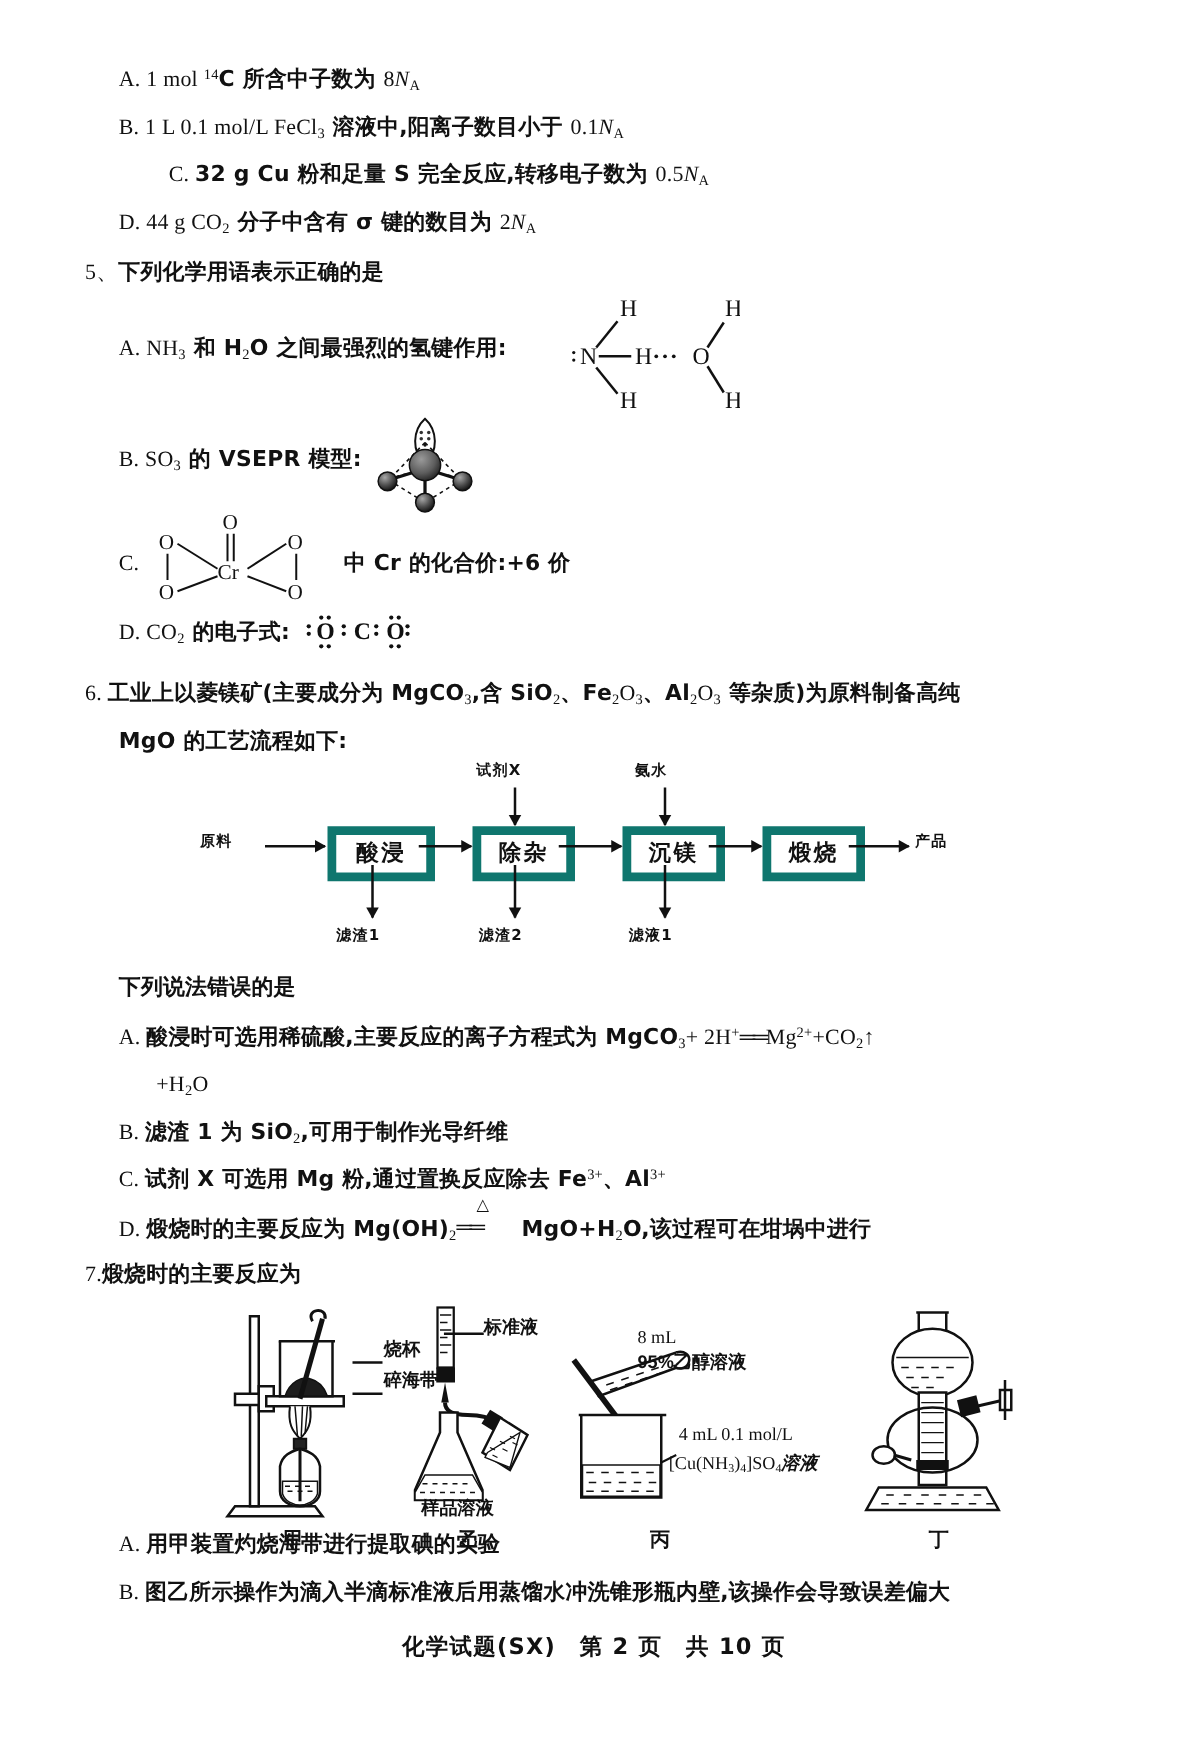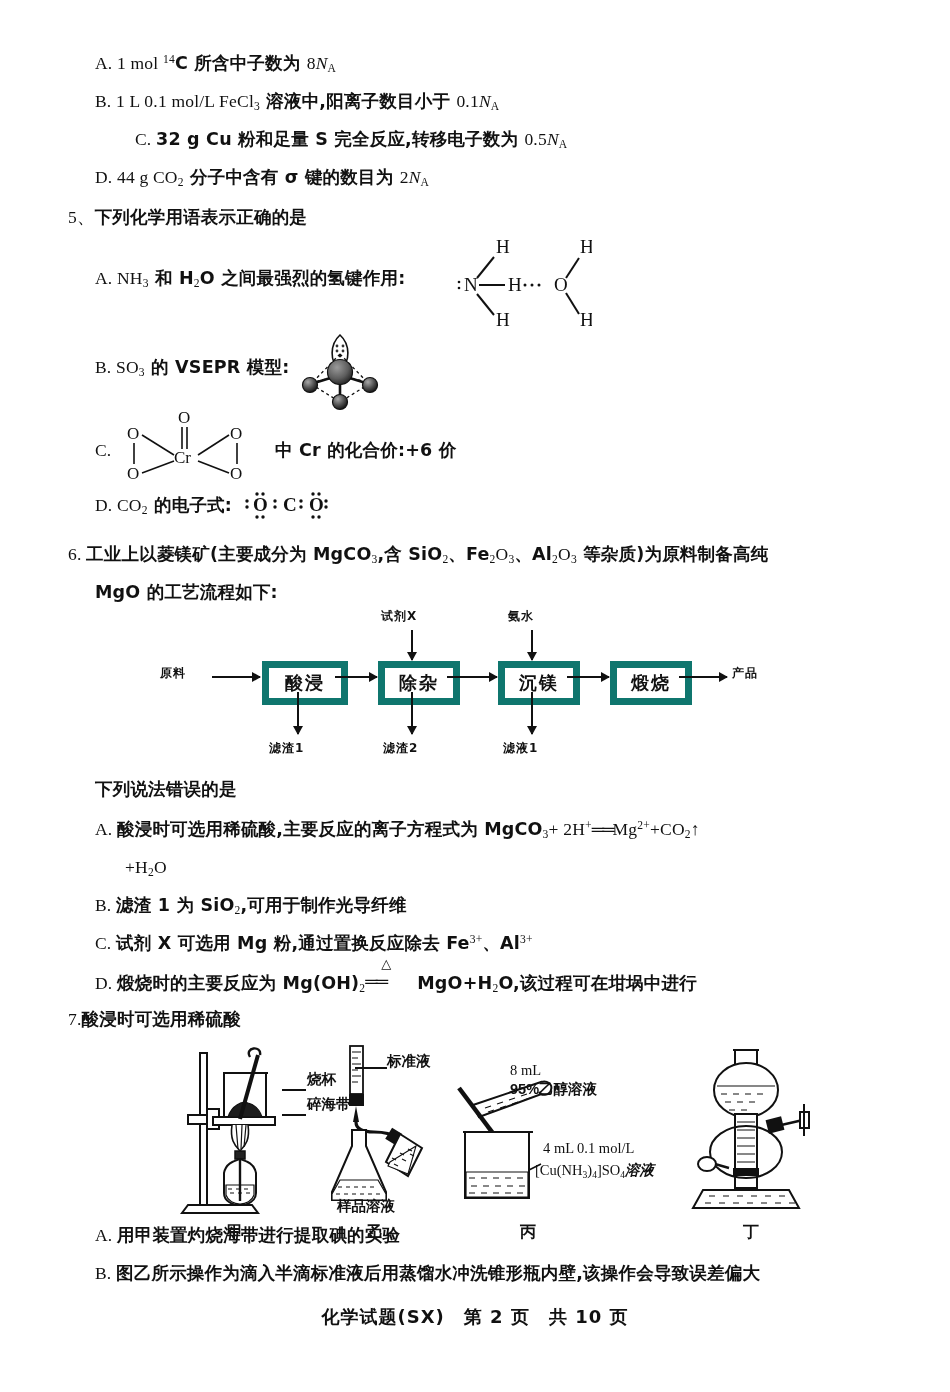--- a/index.html
+++ b/index.html
@@ -333,21 +333,21 @@
     <span class="sr">C.</span>
     <span class="cn">试剂 X 可选用 Mg 粉,通过置换反应除去 Fe</span><sup class="sr">3+</sup><span class="cn">、Al</span><sup class="sr">3+</sup>
   </div>
 
   <div class="line opt" style="left:95px; top:971px;">
     <span class="sr">D.</span>
     <span class="cn">煅烧时的主要反应为 Mg(OH)</span><sub class="sr">2</sub><span style="position:relative; display:inline-block; width:52px; height:1em;"><span class="sr" style="position:absolute; left:16px; top:-15px; font-size:13px;">△</span><span class="sr" style="position:absolute; left:0px; top:0px; letter-spacing:-2px;">══</span></span><span class="cn">MgO+H</span><sub class="sr">2</sub><span class="cn">O,该过程可在坩埚中进行</span>
   </div>
 
   <div class="line qnum" style="left:68px; top:1009px;">
-    <span class="sr">7.</span><span class="cn">酸浸时可选用稀硫酸</span>
+    <span class="sr">7.</span><span class="cn">煅烧时的主要反应为</span>
   </div>
 
   <div id="apparatus">
 
     <div class="fig" style="left:15px; top:5px;">
       <svg width="125" height="175" viewBox="0 0 125 175">
 
         <path d="M8 160 L72 160 L78 168 L2 168 Z" fill="#fff" stroke="#111" stroke-width="2"></path>
 
         <rect x="20" y="8" width="7" height="152" fill="#fff" stroke="#111" stroke-width="2"></rect>

